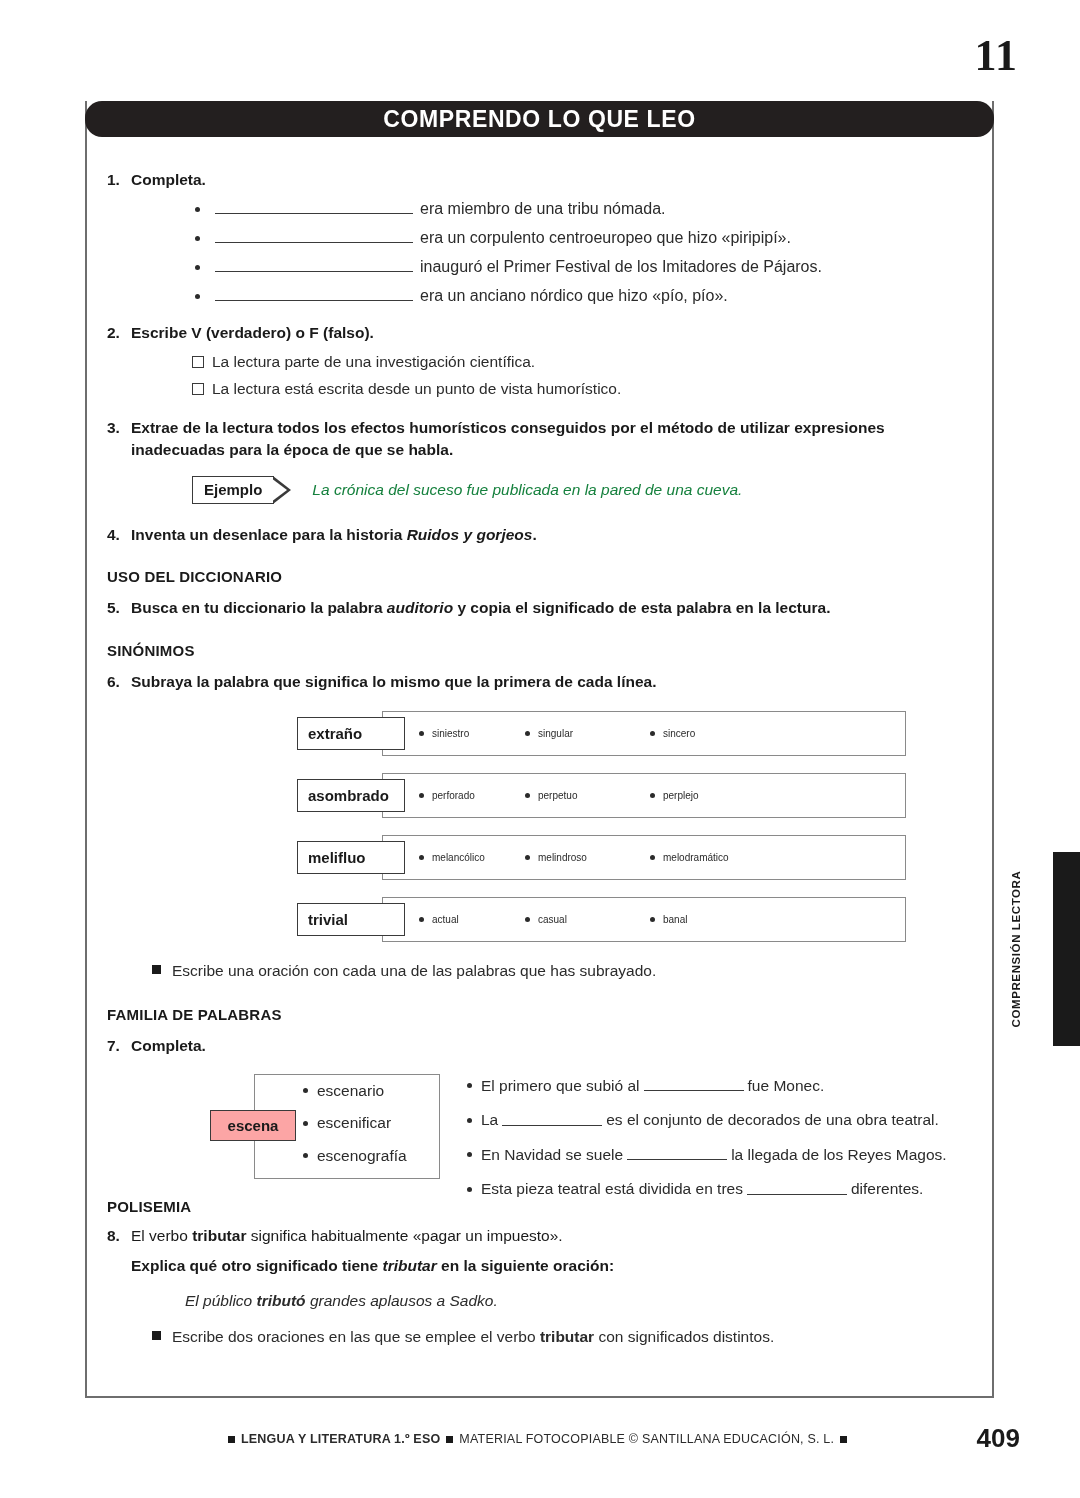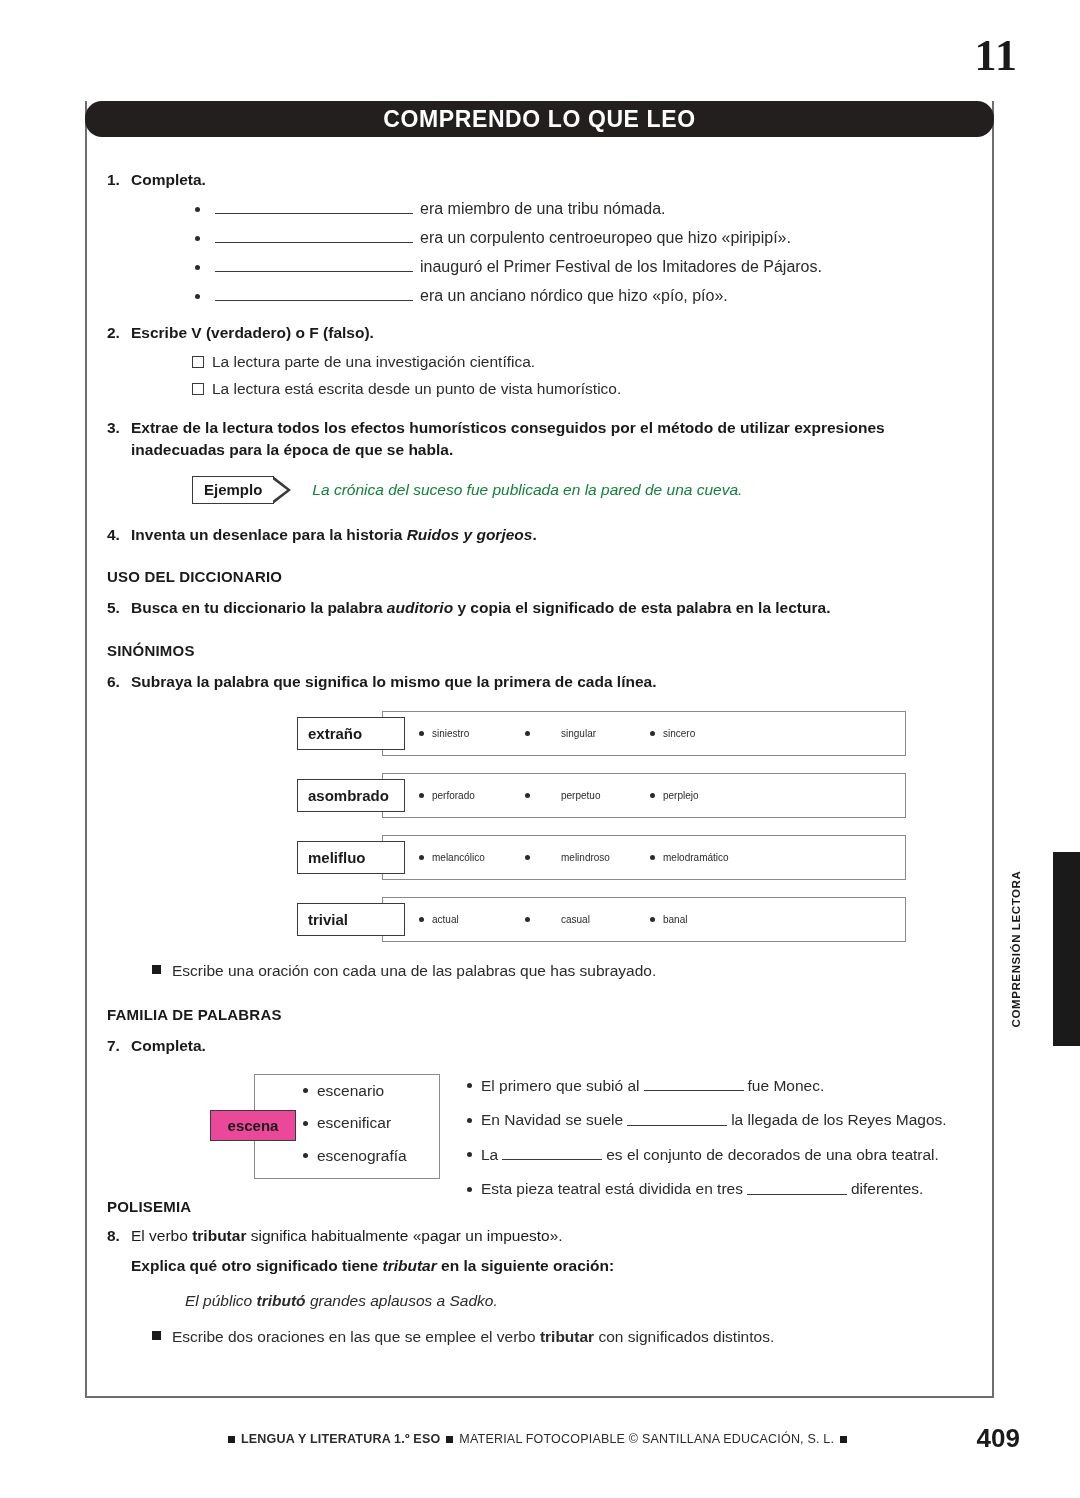--- a/index.html
+++ b/index.html
@@ -235,21 +235,21 @@
     display: flex; align-items: center;
     white-space: nowrap;
   }
   .syn-opt .dot {
     width: 5px; height: 5px; border-radius: 50%;
     background: #2b2b2b;
     margin-right: 8px;
     flex: 0 0 5px;
   }
   .syn-opt:nth-child(1) { width: 118px; padding-left: 12px; }
-  .syn-opt:nth-child(2) { width: 125px; gap: 23px; }
+  .syn-opt:nth-child(2) { width: 125px; }
   .syn-opt:nth-child(3) { width: auto; }
 
   
   .sq-note {
     display: flex;
     align-items: baseline;
     margin: 20px 0 0 45px;
     font-size: 15.5px;
     color: #2b2b2b;
   }
@@ -271,21 +271,21 @@
     position: absolute;
     left: 147px; top: 0;
     width: 186px; height: 105px;
     border: 1.4px solid #8a8a8a;
   }
   .fam-label {
     position: absolute;
     left: 103px; top: 36px;
     width: 86px; height: 31px;
     border: 1.6px solid #3a3a3a;
-    background: #ec4899;
+    background: #fca5a5;
     display: flex; align-items: center; justify-content: center;
     font-size: 15px; font-weight: 700;
     z-index: 2;
   }
   .fam-words {
     position: absolute;
     left: 196px; top: 9px;
     z-index: 1;
   }
   .fam-words div {
@@ -534,29 +534,29 @@
     <div class="fam-label">escena</div>
     <div class="fam-sentences">
       <div>
           <span class="dot"></span>
           <span>El primero que subió al</span>
           <span class="blank-sm"></span>
           <span>fue Monec.</span>
         </div>
       <div>
           <span class="dot"></span>
+          <span>La</span>
+          <span class="blank-sm"></span>
+          <span>es el conjunto de decorados de una obra teatral.</span>
+        </div>
+      <div>
+          <span class="dot"></span>
           <span>En Navidad se suele</span>
           <span class="blank-sm"></span>
           <span>la llegada de los Reyes Magos.</span>
-        </div>
-      <div>
-          <span class="dot"></span>
-          <span>La</span>
-          <span class="blank-sm"></span>
-          <span>es el conjunto de decorados de una obra teatral.</span>
         </div>
       <div>
           <span class="dot"></span>
           <span>Esta pieza teatral está dividida en tres</span>
           <span class="blank-sm"></span>
           <span>diferentes.</span>
         </div>
     </div>
   </div>
 

